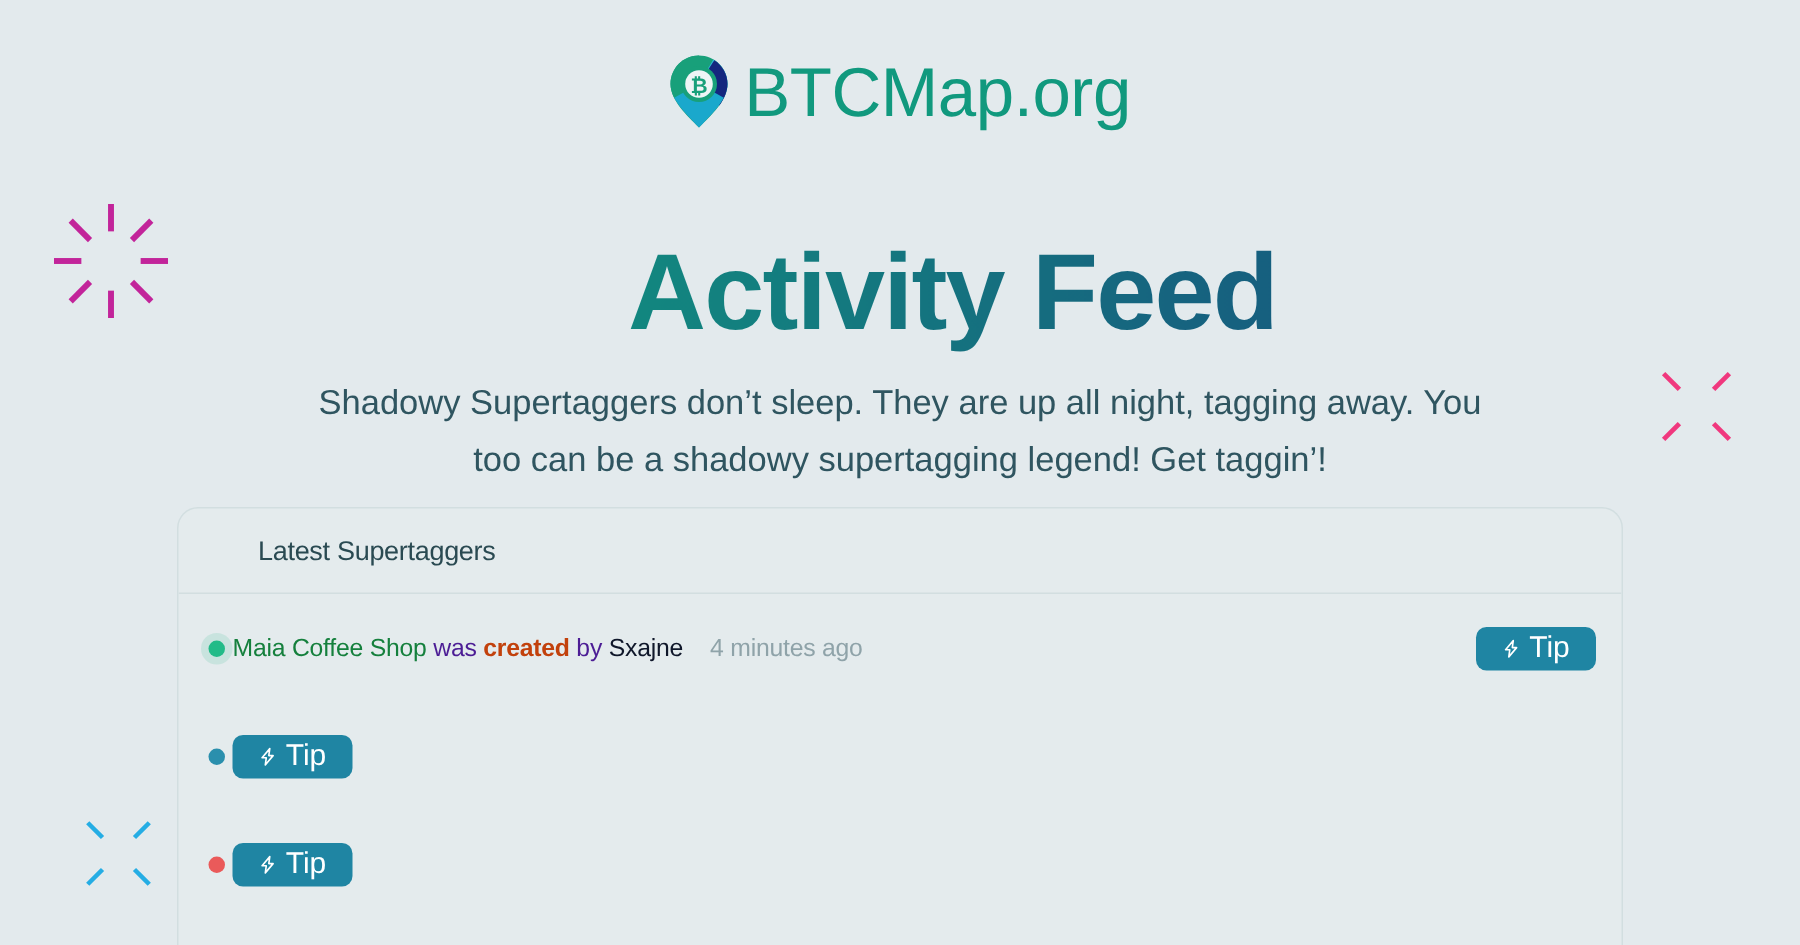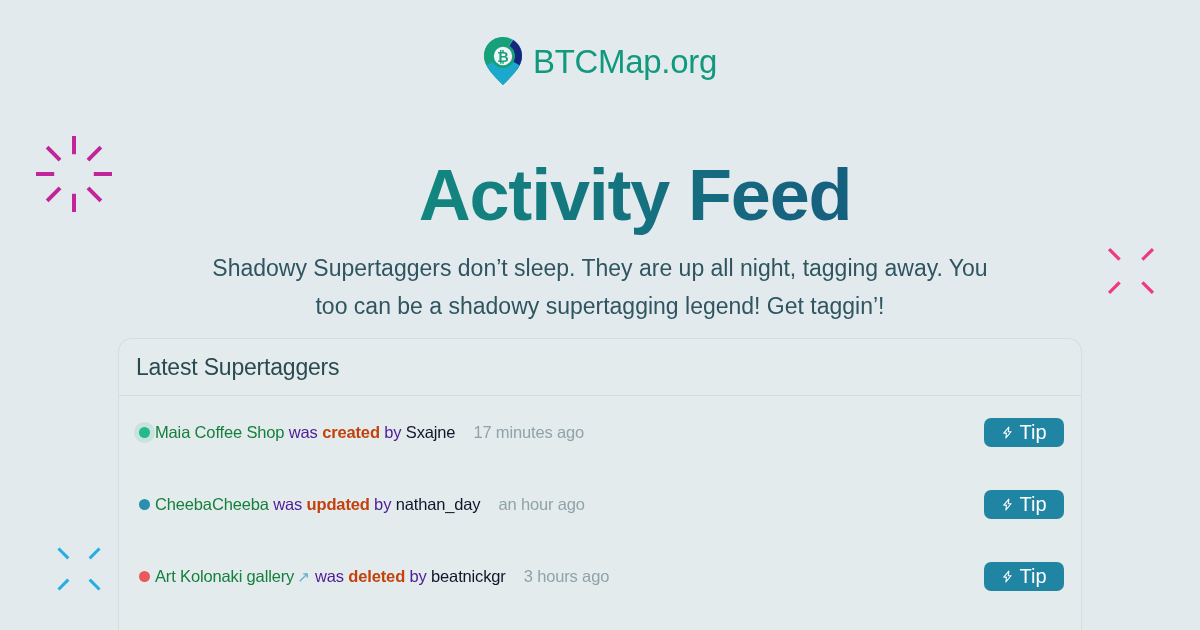--- a/index.html
+++ b/index.html
@@ -33,21 +33,21 @@
     justify-content: center;
     gap: 10px;
   }
   .brand-logo {
     width: 40px;
     height: 50px;
     flex: 0 0 auto;
   }
   .brand-logo svg { display: block; }
   .brand-name {
-    font-size: 33px;
+    font-size: 46px;
     font-weight: 400;
     color: #11997e;
     letter-spacing: -0.3px;
     line-height: 1;
     white-space: nowrap;
   }
 
   
   .page-title {
     position: absolute;
@@ -96,24 +96,25 @@
   }
   .card-header {
     height: 57px;
     display: flex;
     align-items: center;
     padding: 0 17px;
     border-bottom: 1px solid #d2dee0;
     box-sizing: border-box;
   }
   .card-header-title {
-    font-size: 23px;
+    font-size: 18px;
     color: #2a4a52;
     font-weight: 400;
     letter-spacing: -0.2px;
+    margin-left: 36px;
   }
 
   .feed-list {
     padding: 0;
     margin: 0;
     list-style: none;
   }
   .feed-row {
     height: 72px;
     display: flex;
@@ -250,49 +251,47 @@
 
 <section class="card">
   <div class="card-header">
     <span class="card-header-title">Latest Supertaggers</span>
   </div>
   <ul class="feed-list" id="feed-list">
       <li class="feed-row">
         <span class="dot-wrap">
           <span class="dot created"></span>
         </span>
-        <span class="row-text"><a class="place" style="text-decoration: none;">Maia Coffee Shop</a><span class="was"> was </span><span class="action">created</span><span class="by"> by </span><a class="user" style="text-decoration: none;">Sxajne</a><span class="time">17 minutes ago</span></span>
+        <span class="row-text"><a class="place" style="text-decoration: none;">Maia Coffee Shop</a><span class="was"> was </span><span class="action">created</span><span class="by"> by </span><a class="user" style="text-decoration: none;">Sxajne</a><span class="time">4 minutes ago</span></span>
         <button class="tip-btn" style="background: rgb(31, 133, 163); color: rgb(255, 255, 255);">
           <span class="bolt">
             <svg viewBox="0 0 24 24" width="13" height="15">
               <path d="M14.5 2 L5 13.2 h5.2 L9 22 l9.6 -11.4 h-5.3 Z" fill="none" stroke="#ffffff" stroke-width="2" stroke-linejoin="round" stroke-linecap="round"></path>
             </svg>
           </span>
           <span class="tip-label">Tip</span>
         </button>
       </li>
       <li class="feed-row">
         <span class="dot-wrap">
           <span class="dot updated"></span>
         </span>
-        <span class="row-text"><a class="place" style="text-decoration: none;">CheebaCheeba</a><span class="was"> was </span><span class="action">updated</span><span class="by"> by </span><a class="user" style="text-decoration: none;">nathan_day</a><span class="time">an hour ago</span></span>
         <button class="tip-btn" style="background: rgb(31, 133, 163); color: rgb(255, 255, 255);">
           <span class="bolt">
             <svg viewBox="0 0 24 24" width="13" height="15">
               <path d="M14.5 2 L5 13.2 h5.2 L9 22 l9.6 -11.4 h-5.3 Z" fill="none" stroke="#ffffff" stroke-width="2" stroke-linejoin="round" stroke-linecap="round"></path>
             </svg>
           </span>
           <span class="tip-label">Tip</span>
         </button>
       </li>
       <li class="feed-row">
         <span class="dot-wrap">
           <span class="dot deleted"></span>
         </span>
-        <span class="row-text"><a class="place" style="text-decoration: none;">Art Kolonaki gallery</a><span class="ext">↗</span><span class="was"> was </span><span class="action">deleted</span><span class="by"> by </span><a class="user" style="text-decoration: none;">beatnickgr</a><span class="time">3 hours ago</span></span>
         <button class="tip-btn" style="background: rgb(31, 133, 163); color: rgb(255, 255, 255);">
           <span class="bolt">
             <svg viewBox="0 0 24 24" width="13" height="15">
               <path d="M14.5 2 L5 13.2 h5.2 L9 22 l9.6 -11.4 h-5.3 Z" fill="none" stroke="#ffffff" stroke-width="2" stroke-linejoin="round" stroke-linecap="round"></path>
             </svg>
           </span>
           <span class="tip-label">Tip</span>
         </button>
       </li>
     </ul>

